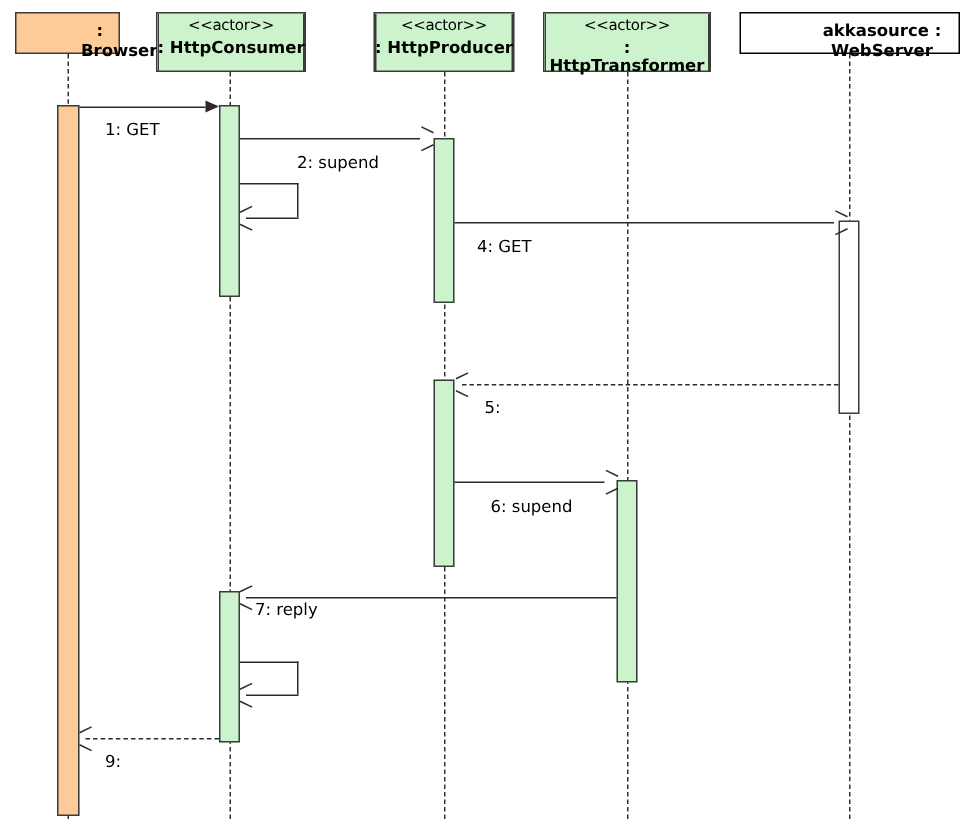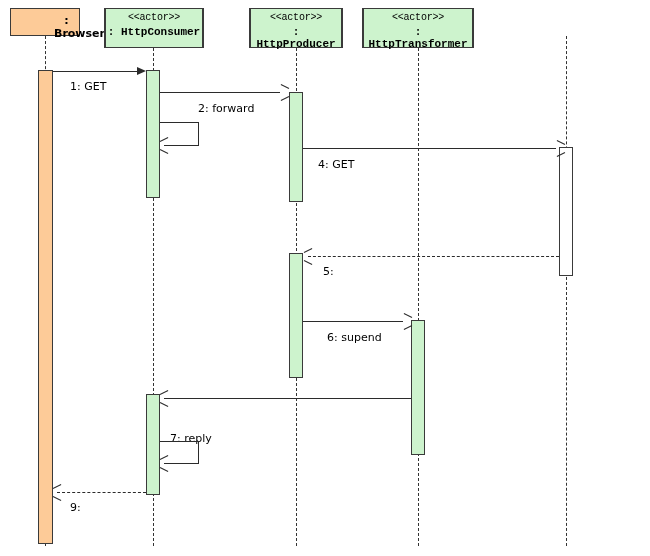--- a/index.html
+++ b/index.html
@@ -23,21 +23,20 @@
     border: 1px solid #000000;
     text-align: center;
     color: #000000;
     background: #ffffff;
     line-height: 1.15;
   }
   .head.actor {
     background: #cdf3cd;
     border: 1px solid #3a3a3a;
     box-shadow: 2px 0 0 -1px #3a3a3a inset, -2px 0 0 -1px #3a3a3a inset;
-    font-family: Liberation Mono, monospace;
   }
   .head.browser {
     background: #fdcb98;
     border: 1px solid #3a3a3a;
   }
   .head .stereo {
     display: block;
     font-size: 10px;
     font-weight: normal;
     padding-top: 3px;
@@ -151,20 +150,23 @@
   <div class="head actor" style="left:249px; top:8px; width:94px; height:40px;">
     <span class="stereo">&lt;&lt;actor&gt;&gt;</span>
     <span class="nm">: HttpProducer</span>
   </div>
 
   <div class="head actor" style="left:362px; top:8px; width:112px; height:40px;">
     <span class="stereo">&lt;&lt;actor&gt;&gt;</span>
     <span class="nm">: HttpTransformer</span>
   </div>
 
+  <div class="head single" style="left:493px; top:8px; width:147px; height:28px;">
+    <span class="nm">akkasource : WebServer</span>
+  </div>
 
   <div class="lifeline" style="left:45px;  top:36px; height:510px;"></div>
   <div class="lifeline" style="left:153px; top:48px; height:498px;"></div>
   <div class="lifeline" style="left:296px; top:48px; height:498px;"></div>
   <div class="lifeline" style="left:418px; top:48px; height:498px;"></div>
   <div class="lifeline" style="left:566px; top:36px; height:510px;"></div>
 
   <div class="act orange" style="left:38px;  top:70px;  width:15px; height:474px;"></div>
 
   <div class="act" style="left:146px; top:70px;  width:14px; height:128px;"></div>
@@ -176,42 +178,42 @@
   <div class="act" style="left:411px; top:320px; width:14px; height:135px;"></div>
 
   <div class="act plain" style="left:559px; top:147px; width:14px; height:129px;"></div>
 
   <div class="msg-line" style="left:53px; top:71px; width:84px;"></div>
   <div class="arrow right" style="left:137px; top:67px;"></div>
   <div class="msg-label" style="left:70px; top:56px;">1: GET</div>
 
   <div class="msg-line" style="left:160px; top:92px; width:120px;"></div>
   <div class="arrow open-right" style="left:280px; top:92px;"></div>
-  <div class="msg-label" style="left:198px; top:78px;">2: forward</div>
+  <div class="msg-label" style="left:198px; top:78px;">2: supend</div>
 
   <div class="msg-line" style="left:160px; top:122px; width:39px;"></div>
   <div class="vline" style="left:198px; top:122px; height:23px;"></div>
   <div class="msg-line" style="left:164px; top:145px; width:35px;"></div>
   <div class="arrow open-left" style="left:160px; top:145px;"></div>
 
   <div class="msg-line" style="left:303px; top:148px; width:253px;"></div>
   <div class="arrow open-right" style="left:556px; top:148px;"></div>
   <div class="msg-label" style="left:318px; top:134px;">4: GET</div>
 
   <div class="msg-line dashed" style="left:308px; top:256px; width:251px;"></div>
   <div class="arrow open-left" style="left:304px; top:256px;"></div>
   <div class="msg-label" style="left:323px; top:241px;">5:</div>
 
   <div class="msg-line" style="left:303px; top:321px; width:100px;"></div>
   <div class="arrow open-right" style="left:403px; top:321px;"></div>
   <div class="msg-label" style="left:327px; top:307px;">6: supend</div>
 
   <div class="msg-line" style="left:164px; top:398px; width:247px;"></div>
   <div class="arrow open-left" style="left:160px; top:398px;"></div>
-  <div class="msg-label" style="left:170px; top:408px;">7: reply</div>
+  <div class="msg-label" style="left:170px; top:376px;">7: reply</div>
 
   <div class="msg-line" style="left:160px; top:441px; width:39px;"></div>
   <div class="vline" style="left:198px; top:441px; height:22px;"></div>
   <div class="msg-line" style="left:164px; top:463px; width:35px;"></div>
   <div class="arrow open-left" style="left:160px; top:463px;"></div>
 
   <div class="msg-line dashed" style="left:57px; top:492px; width:89px;"></div>
   <div class="arrow open-left" style="left:53px; top:492px;"></div>
   <div class="msg-label" style="left:70px; top:477px;">9:</div>
 

